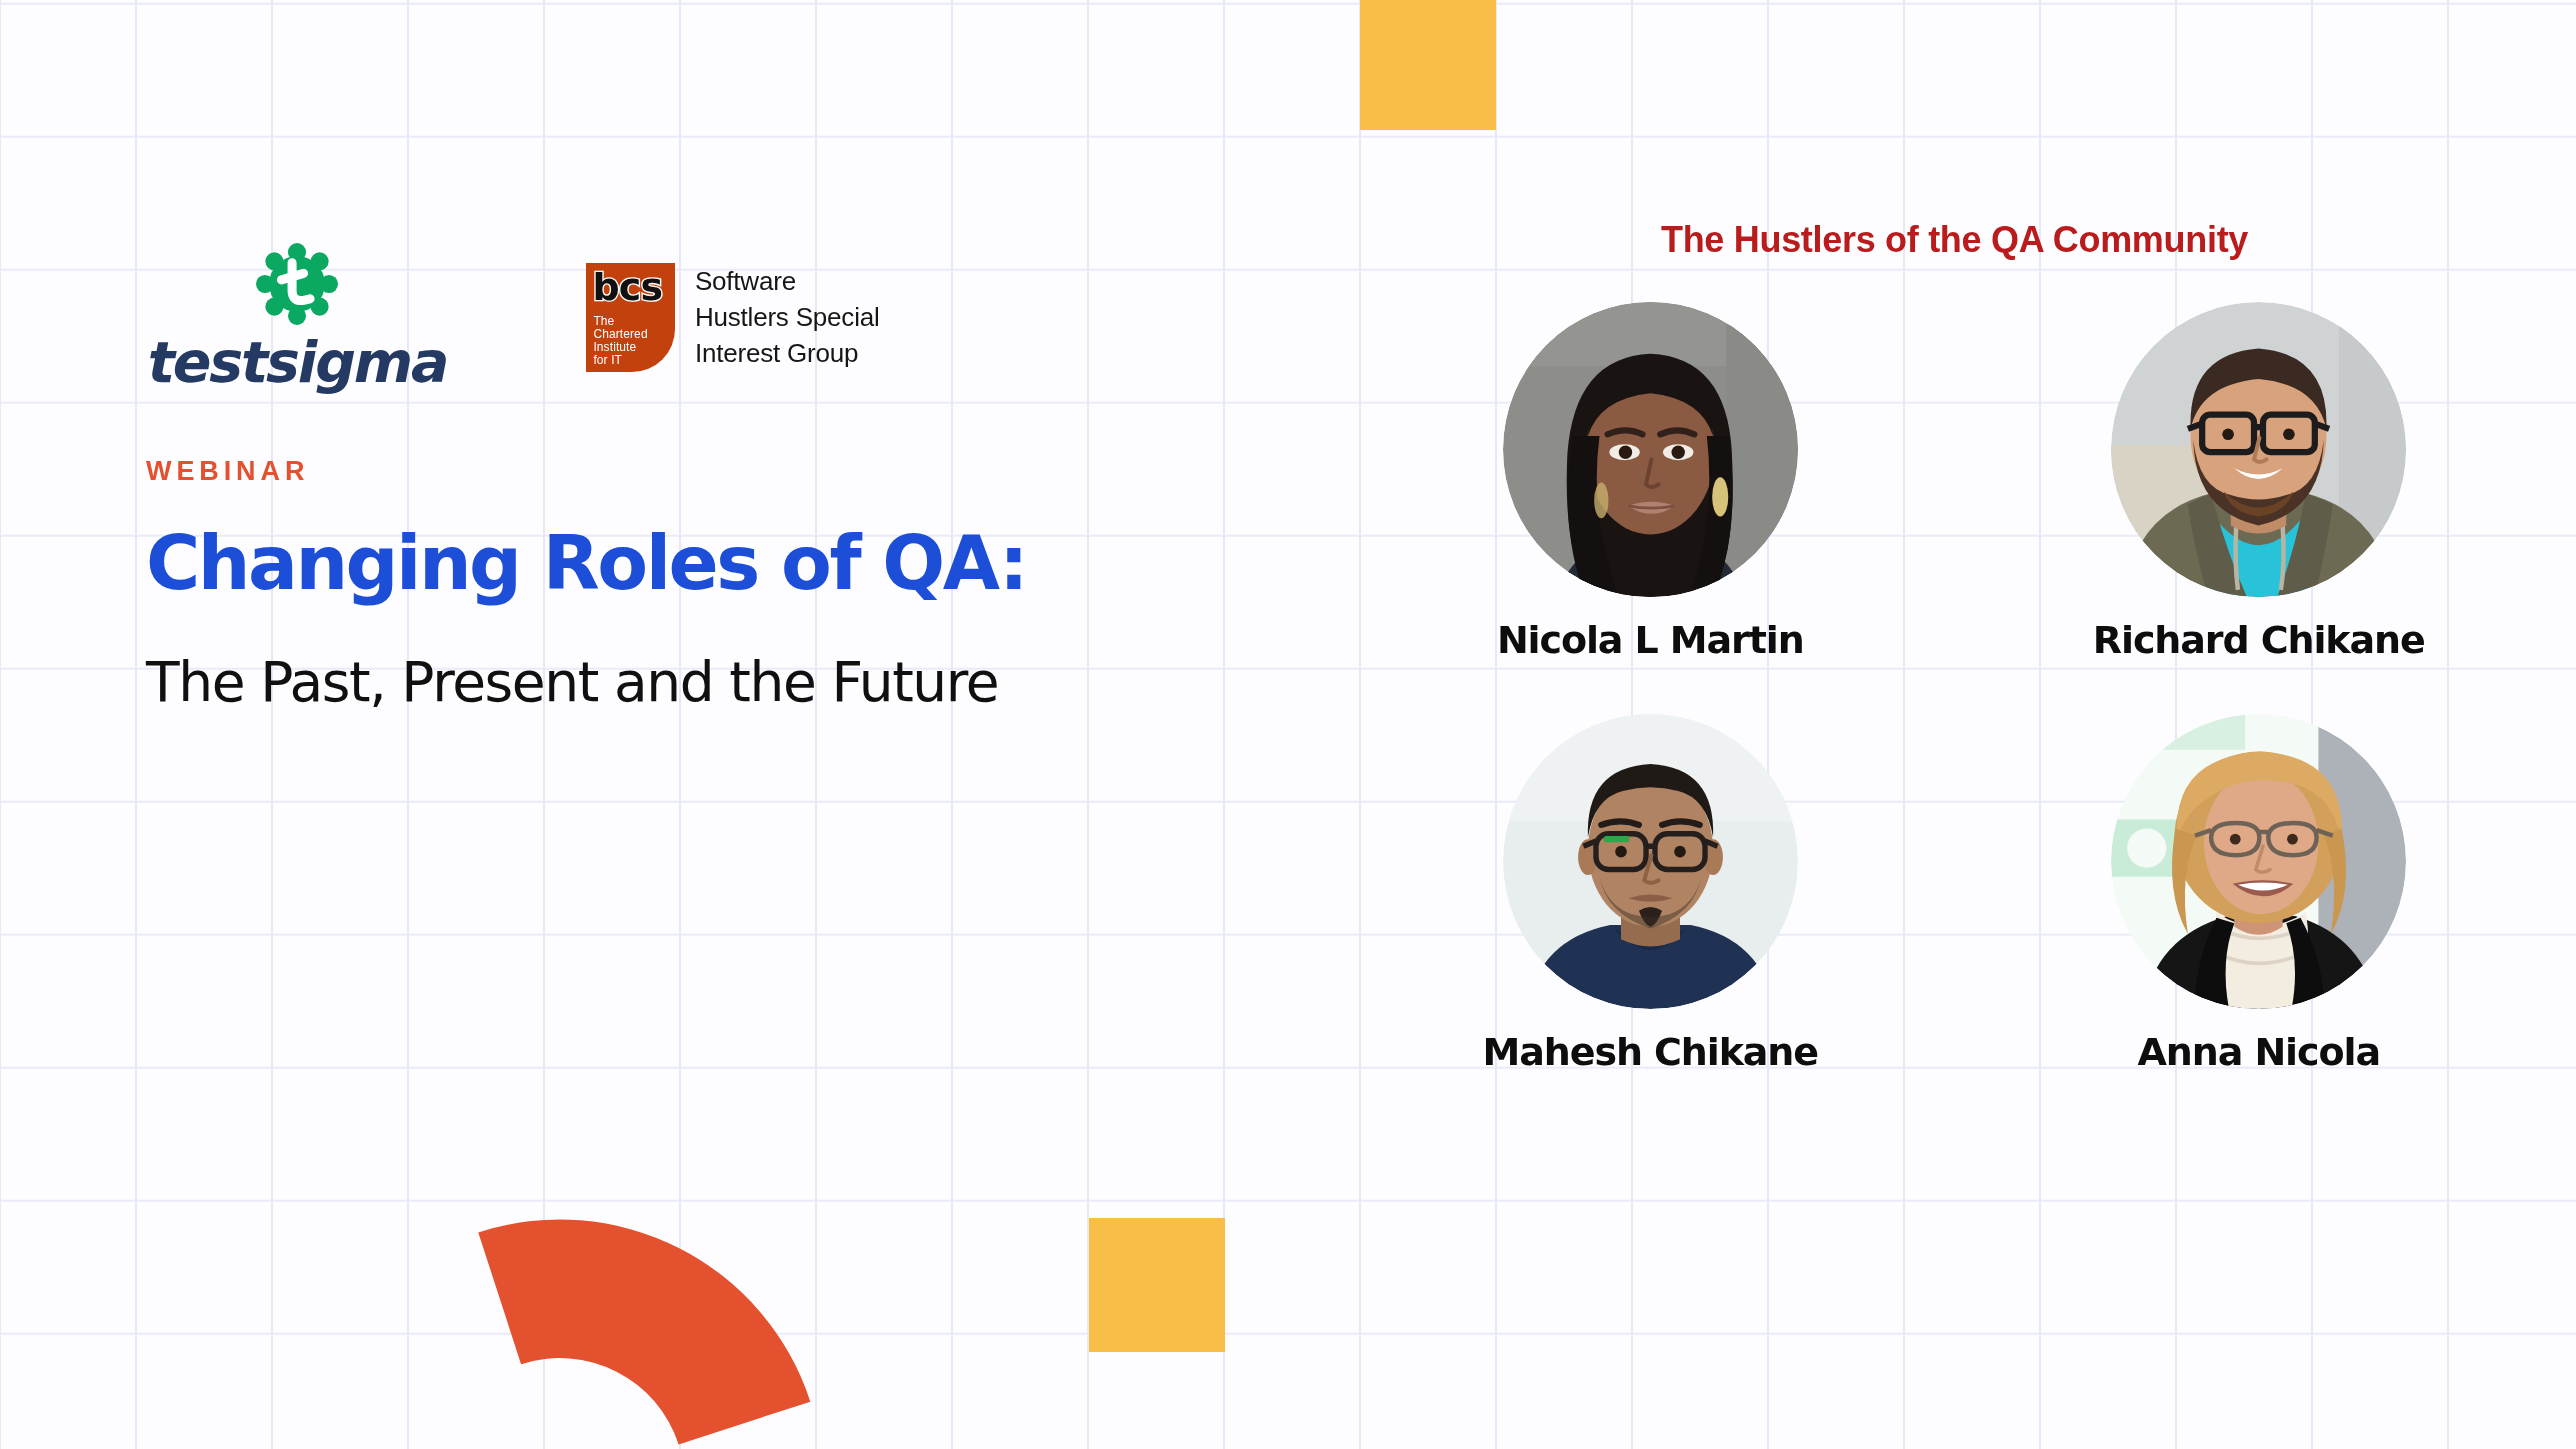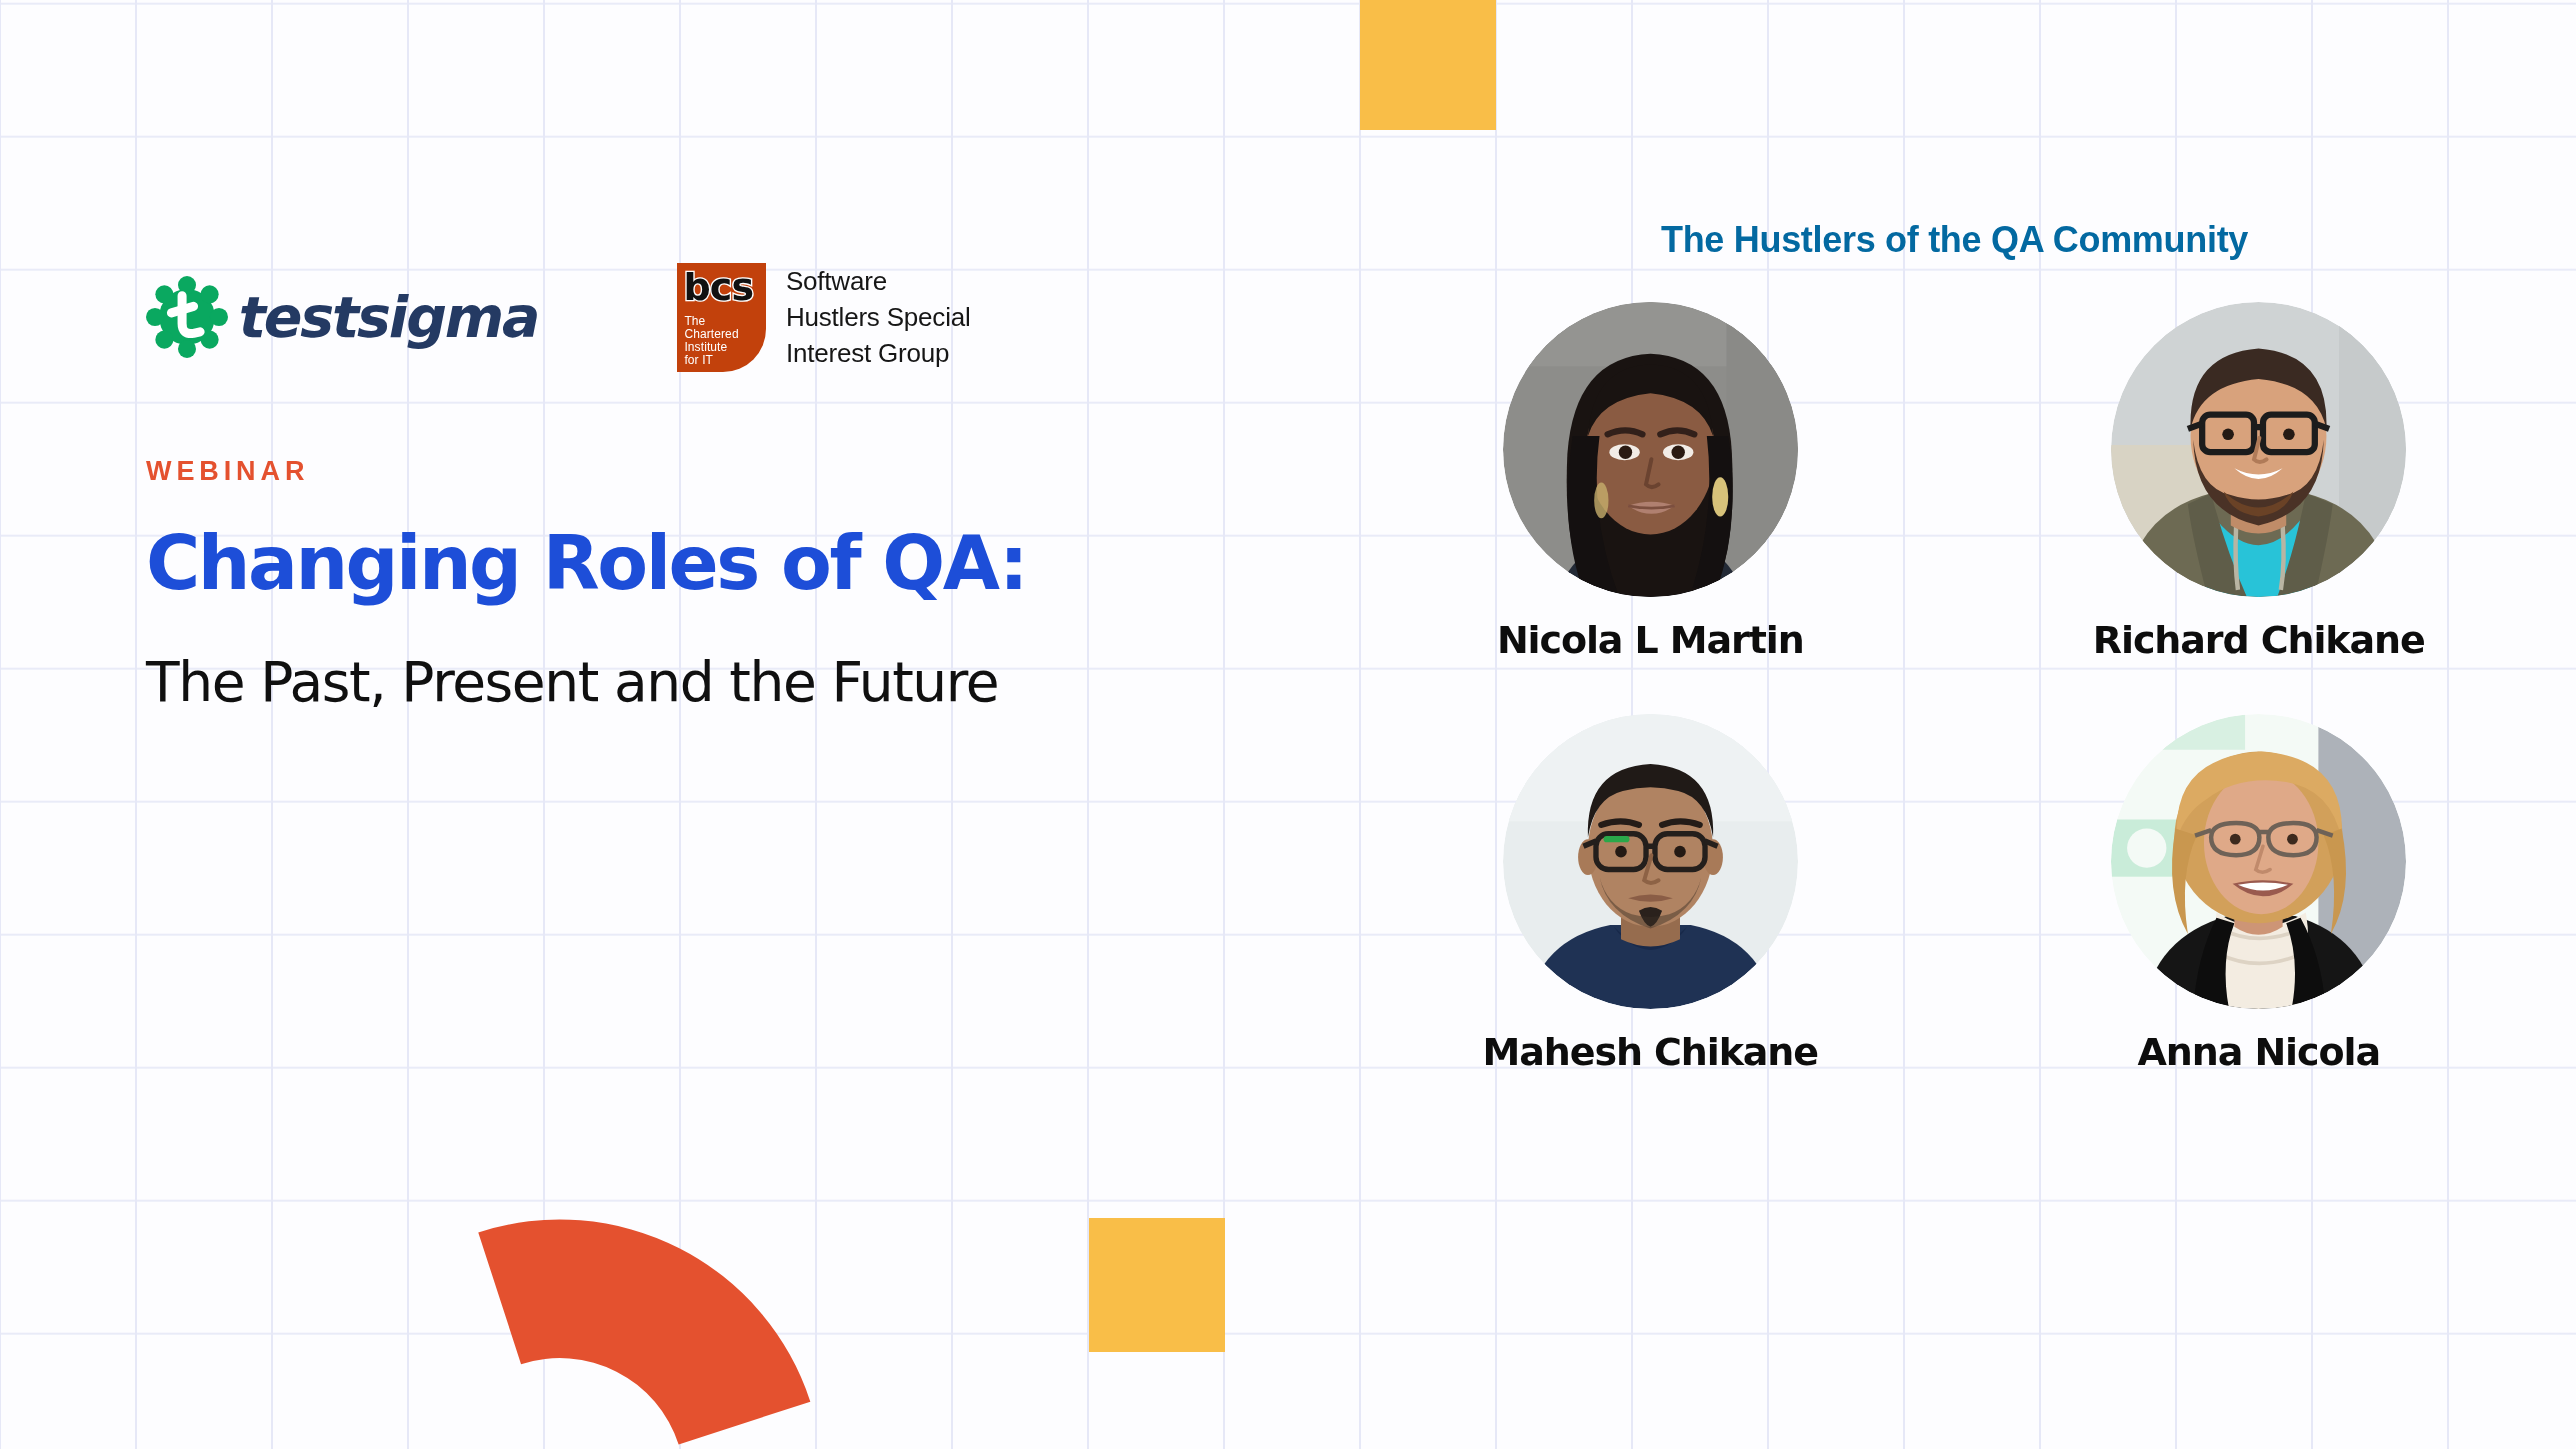--- a/index.html
+++ b/index.html
@@ -76,20 +76,21 @@
     align-items: center;
     gap: 139px;
     height: 98px;
   }
 
   
   .testsigma-logo {
     display: flex;
     align-items: center;
     gap: 9px;
+    flex-direction: column;
   }
   .ts-gear { display: block; }
   .ts-word {
     font-family: "DejaVu Sans", sans-serif;
     font-style: italic;
     font-weight: 700;
     font-size: 57px;
     letter-spacing: -2.2px;
     color: #243a63;
     line-height: 1;
@@ -181,21 +182,21 @@
     left: 1458px;
     top: 222px;
     width: 993px;
   }
   .speakers-title {
     text-align: center;
     font-family: "Liberation Sans", sans-serif;
     font-weight: 700;
     font-size: 36px;
     letter-spacing: -0.3px;
-    color: #0369a1;
+    color: #b91c1c;
     line-height: 1;
   }
   .speaker-grid {
     margin-top: 44px;
     display: grid;
     grid-template-columns: 1fr 1fr;
     row-gap: 55px;
     column-gap: 224px;
   }
   .speaker {

